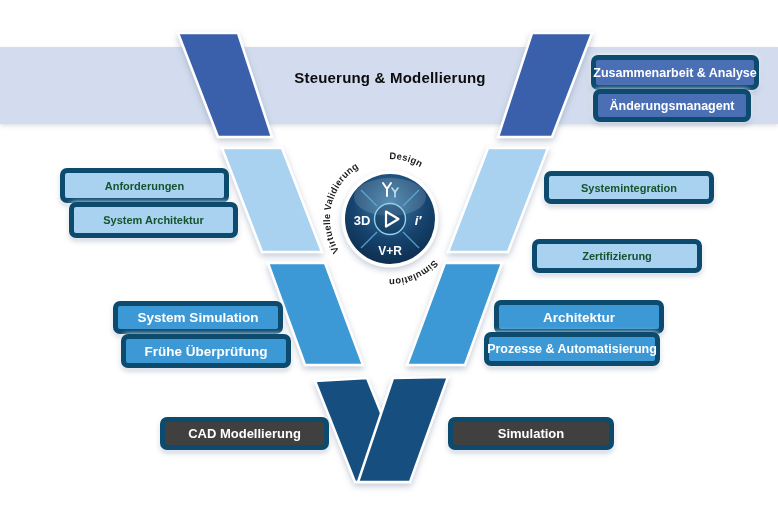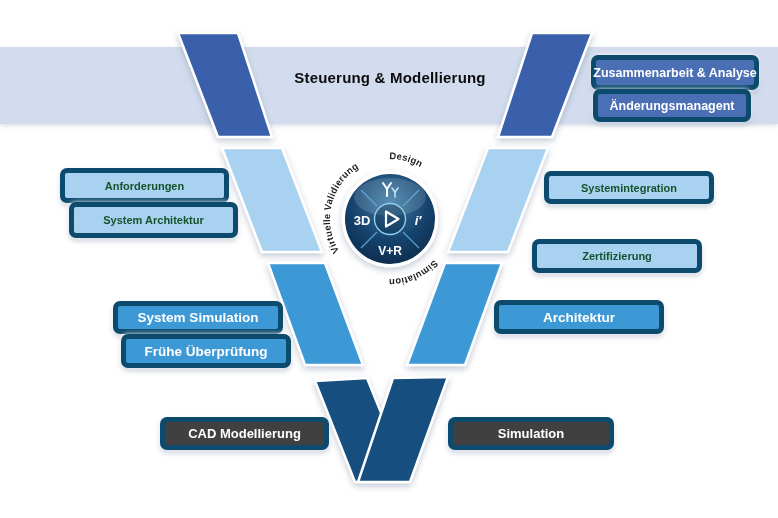--- a/index.html
+++ b/index.html
@@ -122,17 +122,18 @@
   <div class="pill pill-blue p-aenderung">Änderungsmanagent</div>
 
   <div class="pill pill-light p-anford">Anforderungen</div>
   <div class="pill pill-light p-sysarch">System Architektur</div>
   <div class="pill pill-light p-sysint">Systemintegration</div>
   <div class="pill pill-light p-zert">Zertifizierung</div>
 
   <div class="pill pill-bright p-syssim">System Simulation</div>
   <div class="pill pill-bright p-frueh">Frühe Überprüfung</div>
   <div class="pill pill-bright p-valid">Architektur</div>
+  <div class="pill pill-bright p-prozesse">Prozesse &amp; Automatisierung</div>
 
   <div class="pill pill-navy p-cad">CAD Modellierung</div>
   <div class="pill pill-navy p-sim">Simulation</div>
 
 </div>
 
 </body></html>

